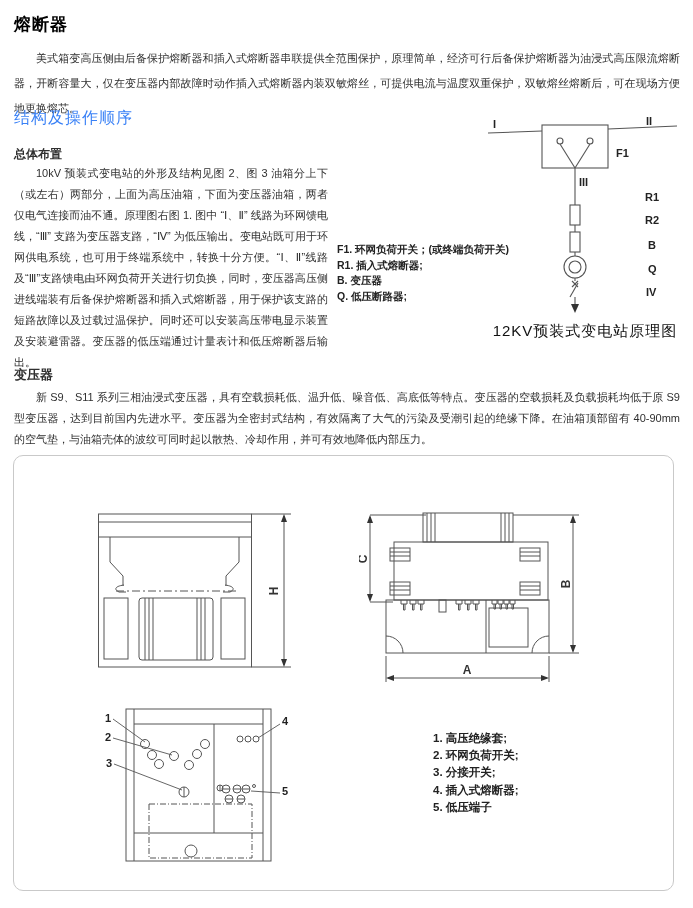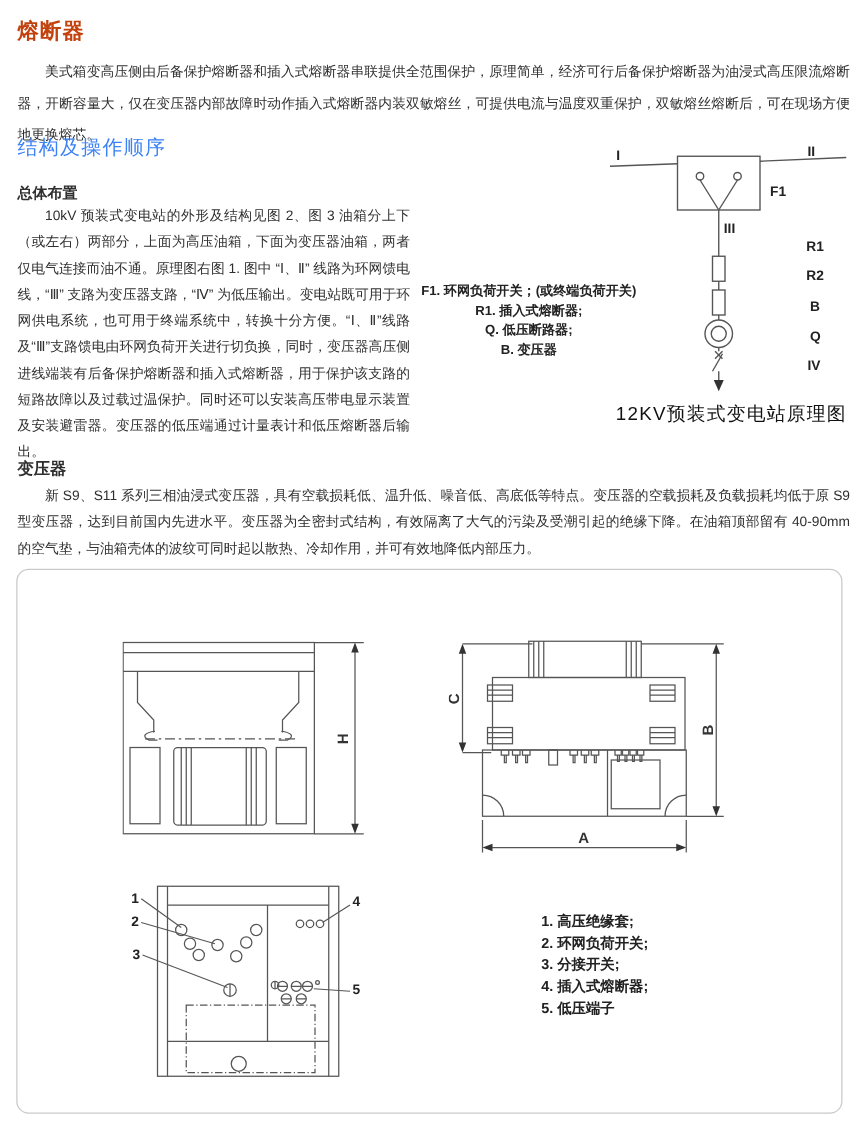--- a/index.html
+++ b/index.html
@@ -3,21 +3,21 @@
 <meta charset="utf-8">
 <style>
   * { margin:0; padding:0; box-sizing:border-box; }
   body { background:#ffffff; }
   .page {
     position:relative; width:693px; height:908px; background:#ffffff;
     font-family:"Liberation Sans","DejaVu Sans",sans-serif; color:#2f2f2f;
     overflow:hidden;
   }
   .abs { position:absolute; }
-  .h1 { font-size:17px; font-weight:600; color:#c2410c; letter-spacing:1px; }
+  .h1 { font-size:17px; font-weight:600; color:#000000; letter-spacing:1px; }
   .h2 { font-size:16px; font-weight:500; color:#3b82f6; letter-spacing:1px; }
   .h3 { font-size:12px; font-weight:bold; color:#2f2f2f; }
   .body-text { font-size:11px; line-height:25px; text-align:justify; text-indent:2em; color:#2f2f2f; }
   .body-text-sm { font-size:11px; line-height:21px; text-align:justify; text-indent:2em; color:#2f2f2f; }
   .schem-legend div { font-size:10.5px; font-weight:bold; line-height:15.5px; color:#222; white-space:nowrap; }
   .schem-caption { font-size:15px; font-weight:normal; color:#111; text-align:center; letter-spacing:1px; }
   .fig-box { border:1px solid #c9c9c9; border-radius:10px; background:#fff; }
   .fig-legend div { font-size:11.5px; font-weight:bold; line-height:17.2px; color:#222; white-space:nowrap; }
   svg text { font-family:"Liberation Sans","DejaVu Sans",sans-serif; }
   .svg-lbl { font-size:11px; font-weight:bold; fill:#222; }
@@ -66,25 +66,25 @@
     <text x="166" y="10" class="svg-lbl">II</text>
     <text x="136" y="42" class="svg-lbl">F1</text>
     <text x="99" y="71" class="svg-lbl">III</text>
     <text x="165" y="86" class="svg-lbl">R1</text>
     <text x="165" y="109" class="svg-lbl">R2</text>
     <text x="168" y="134" class="svg-lbl">B</text>
     <text x="168" y="158" class="svg-lbl">Q</text>
     <text x="166" y="181" class="svg-lbl">IV</text>
   </svg>
 
-  <div class="abs schem-legend" style="left:337px; top:226px;text-align:center;">
+  <div class="abs schem-legend" style="left:337px; top:242px;">
     <div>F1. 环网负荷开关；(或终端负荷开关)</div>
     <div>R1. 插入式熔断器;</div>
+    <div>B. 变压器</div>
     <div>Q. 低压断路器;</div>
-    <div>B. 变压器</div>
   </div>
   <div class="abs schem-caption" style="left:485px; top:322px; width:200px;">12KV预装式变电站原理图</div>
 
   <div class="abs h3" style="left:14px; top:366px; font-size:13px;">变压器</div>
   <div class="abs body-text-sm" style="left:14px; top:387px; width:666px;">新 S9、S11 系列三相油浸式变压器，具有空载损耗低、温升低、噪音低、高底低等特点。变压器的空载损耗及负载损耗均低于原 S9 型变压器，达到目前国内先进水平。变压器为全密封式结构，有效隔离了大气的污染及受潮引起的绝缘下降。在油箱顶部留有 40-90mm 的空气垫，与油箱壳体的波纹可同时起以散热、冷却作用，并可有效地降低内部压力。</div>
 
   <div class="abs fig-box" style="left:13px; top:455px; width:661px; height:436px;">
 
     <svg class="abs" style="left:84px; top:56px;" width="200" height="162" viewBox="0 0 200 162">
       <g stroke="#555" stroke-width="1" fill="none">

